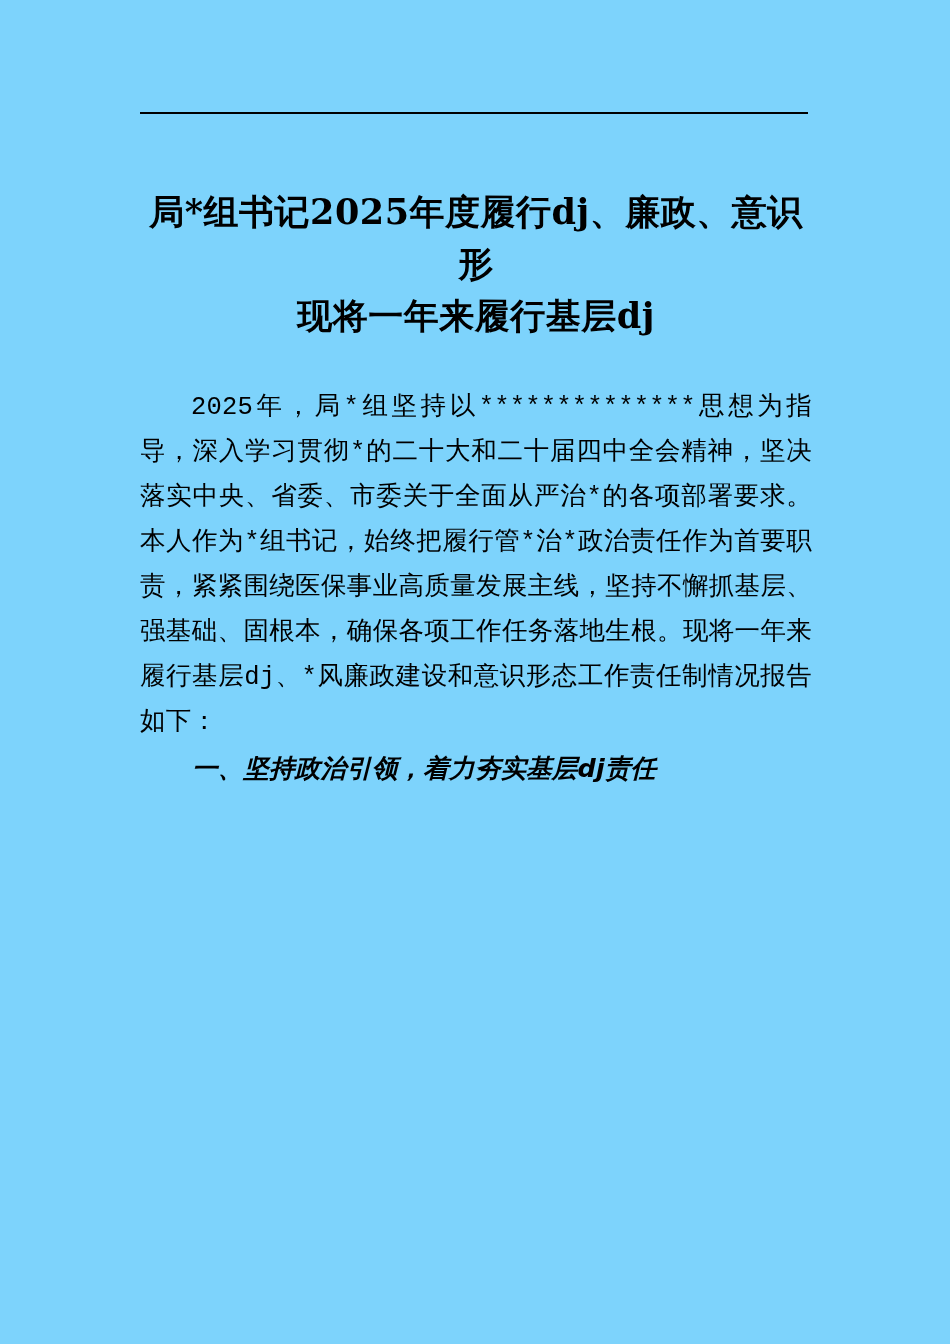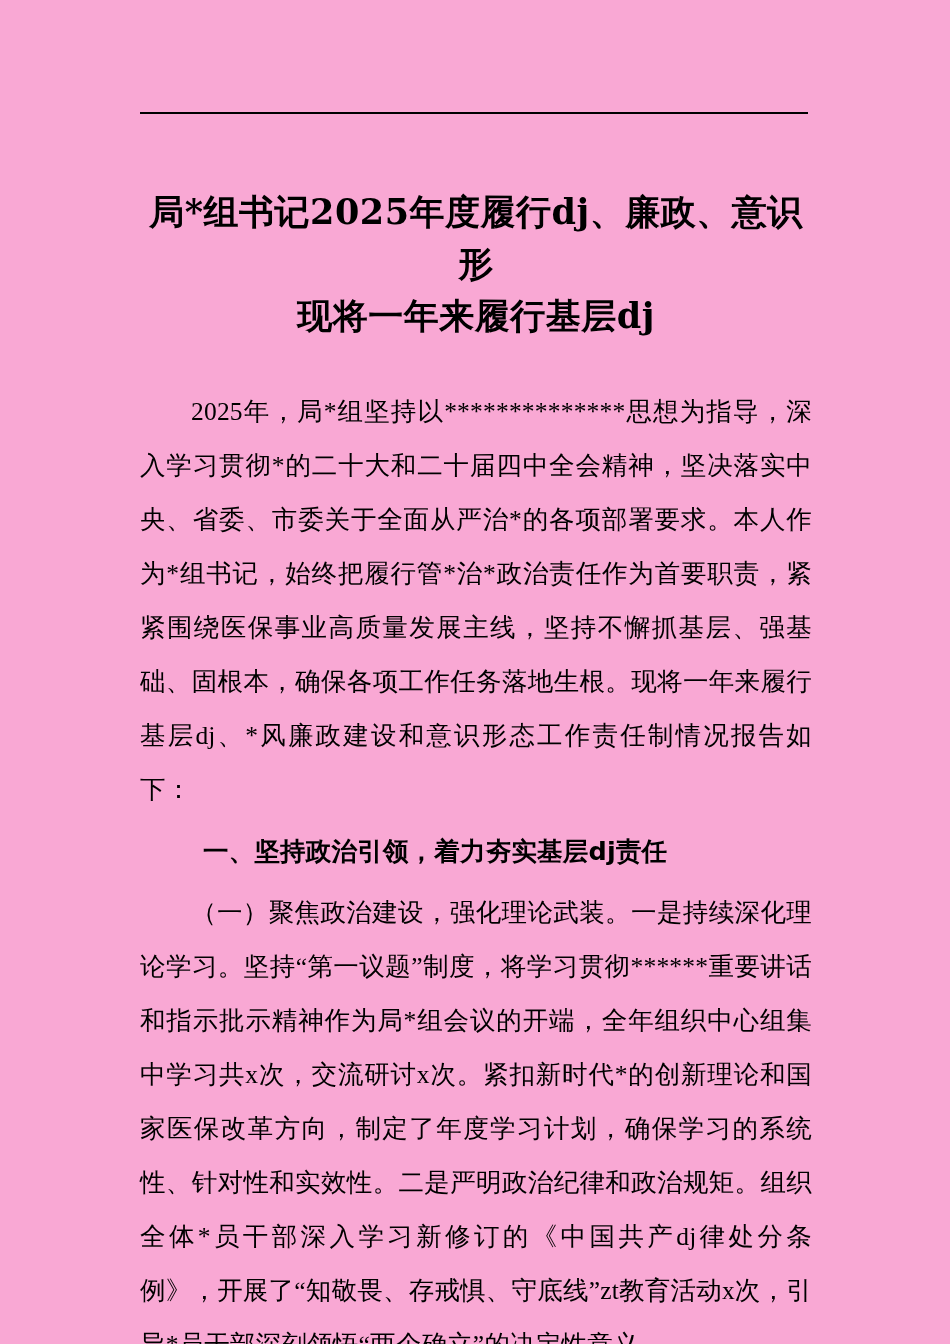--- a/index.html
+++ b/index.html
@@ -15,21 +15,21 @@
     color: #000000;
     overflow: hidden;
   }
 
   .page {
     position: absolute;
     left: 0;
     top: 0;
     width: 950px;
     height: 1344px;
-    background: #f9a8d4;
+    background: #7dd3fc;
   }
 
   
   .header-rule {
     position: absolute;
     left: 140px;
     top: 112px;
     width: 668px;
     height: 0;
     border-top: 2.5px solid #000000;
@@ -52,58 +52,58 @@
 
   
   .body-region {
     position: absolute;
     left: 140px;
     top: 385px;
     width: 672px;
   }
 
   .para {
-    font-family: Liberation Serif, serif;
+    font-family: Liberation Mono, monospace;
     font-size: 25.5px;
-    line-height: 54px;
+    line-height: 45px;
     text-align: justify;
     text-justify: inter-character;
     text-align-last: left;
     color: #000000;
     margin: 0 0 0 0;
     letter-spacing: 0.2px;
     word-break: break-all;
   }
 
   .para.indent {
     text-indent: 51px;
   }
 
   .section-heading {
     font-family: "DejaVu Sans", "Liberation Sans", sans-serif;
     font-weight: bold;
     font-size: 25.5px;
     line-height: 45px;
     text-indent: 51px;
     color: #000000;
-    margin: 12px;
+    margin: 1px;
     letter-spacing: 0.2px;
+    font-style: italic;
   }
 </style>
 </head>
 <body>
 
 <div class="page">
 
   <div class="header-rule"></div>
 
   <div class="doc-title">
     <div>局*组书记2025年度履行dj、廉政、意识形</div>
     <div>现将一年来履行基层dj</div>
   </div>
 
   <div class="body-region">
     <p class="para indent">2025年，局*组坚持以**************思想为指导，深入学习贯彻*的二十大和二十届四中全会精神，坚决落实中央、省委、市委关于全面从严治*的各项部署要求。本人作为*组书记，始终把履行管*治*政治责任作为首要职责，紧紧围绕医保事业高质量发展主线，坚持不懈抓基层、强基础、固根本，确保各项工作任务落地生根。现将一年来履行基层dj、*风廉政建设和意识形态工作责任制情况报告如下：</p>
     <p class="section-heading">一、坚持政治引领，着力夯实基层dj责任</p>
-    <p class="para indent">（一）聚焦政治建设，强化理论武装。一是持续深化理论学习。坚持“第一议题”制度，将学习贯彻******重要讲话和指示批示精神作为局*组会议的开端，全年组织中心组集中学习共x次，交流研讨x次。紧扣新时代*的创新理论和国家医保改革方向，制定了年度学习计划，确保学习的系统性、针对性和实效性。二是严明政治纪律和政治规矩。组织全体*员干部深入学习新修订的《中国共产dj律处分条例》，开展了“知敬畏、存戒惧、守底线”zt教育活动x次，引导*员干部深刻领悟“两个确立”的决定性意义，</p>
   </div>
 
 </div>
 
 </body></html>

